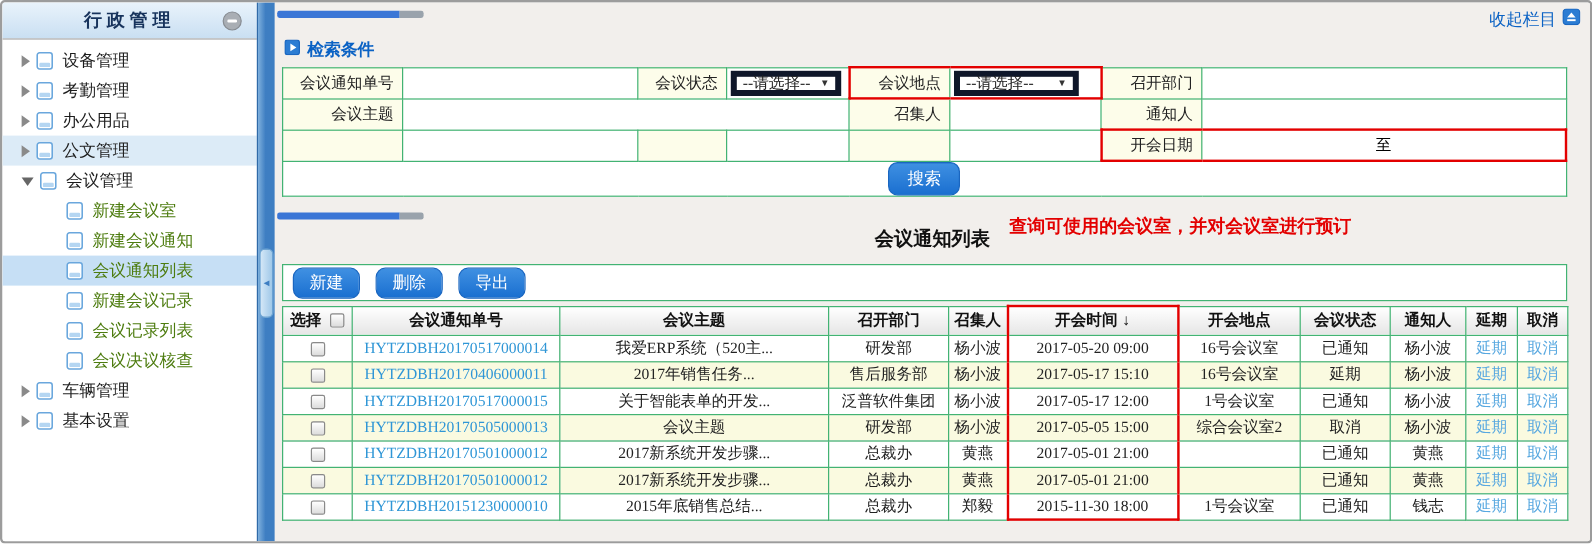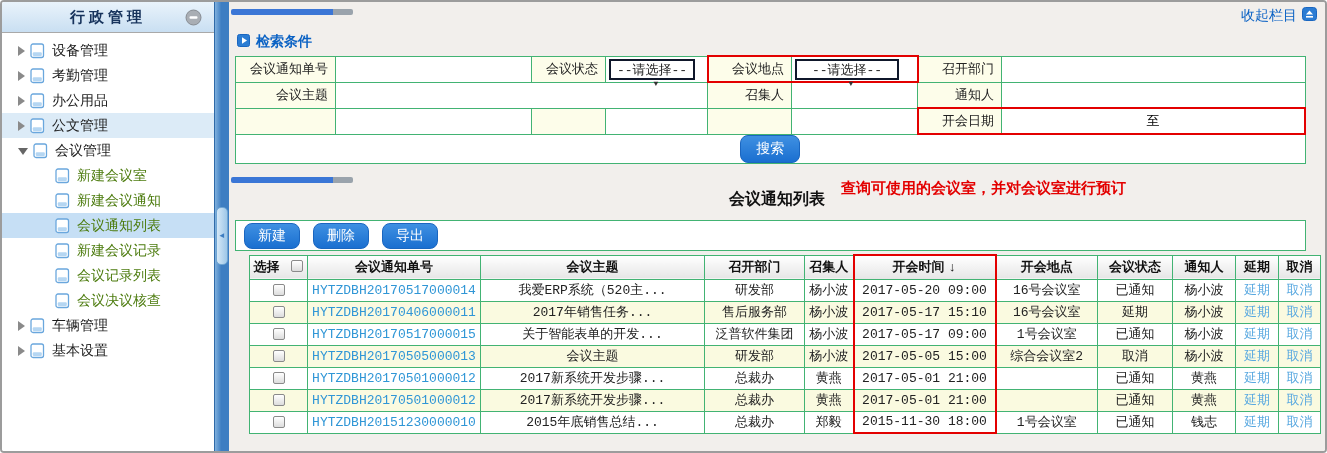--- a/index.html
+++ b/index.html
@@ -1,20 +1,20 @@
 <!DOCTYPE html>
 <html><head>
 <meta charset="utf-8">
 <style>
   html,body{margin:0;padding:0;background:#fff;}
   *{box-sizing:border-box;}
   .frame{
     width:1327px;height:453px;margin:0;border:2px solid #9c9c9c;border-radius:4px;
     display:flex;overflow:hidden;background:#fff;
-    font-family:Liberation Mono, monospace;
+    font-family:Liberation Serif, serif;
   }
   
   .sidebar{width:212px;flex-shrink:0;background:#fff;position:relative;}
   .sidebar-header{
     height:31px;background:linear-gradient(#e9f3fb,#c9dff2);
     border-bottom:1px solid #a9a9a9;display:flex;align-items:center;justify-content:center;
     position:relative;font-weight:bold;font-size:15px;color:#17335c;letter-spacing:4px;
   }
   .minus-icon{position:absolute;right:12px;top:7px;width:17px;height:17px;cursor:pointer;}
   .menu{padding-top:5px;font-size:14px;}
@@ -46,40 +46,40 @@
     color:#0b62c4;font-size:14px;cursor:pointer;}
   .search-head{position:absolute;top:31px;left:8px;display:flex;align-items:center;gap:6px;
     color:#0b62c4;font-weight:bold;font-size:14px;}
   
   .form-table{position:absolute;top:53px;left:6px;width:1071px;border-collapse:collapse;table-layout:fixed;}
   .form-table td{border:1px solid #42b373;height:26px;font-size:13px;padding:0;}
   .form-table .lbl{background:#fdfdea;text-align:right;padding-right:7px;color:#222;}
   .form-table .inp{background:#fff;padding:1px 3px;}
   .txt{width:100%;border:none;outline:none;height:20px;background:transparent;font-size:13px;font-family:inherit;}
   .select{display:inline-flex;align-items:center;justify-content:space-between;min-width:86px;height:21px;
-    border:2px solid #0f172a;background:#fff;padding:0 5px;font-size:13px;cursor:pointer;color:#222;flex-direction:column;}
+    border:5px solid #0f172a;background:#fff;padding:0 5px;font-size:13px;cursor:pointer;color:#222;}
   .caret{font-size:8px;color:#333;margin-left:8px;}
   .btn-row{text-align:center;background:#fff;height:32px;}
   .btn{background:linear-gradient(#3f90e2,#1a6fd0);color:#fff;border:1px solid #1a66c0;border-radius:8px;
     font-size:14px;padding:4px 15px;cursor:pointer;font-family:inherit;}
   .date-wrap{display:flex;align-items:center;justify-content:center;gap:6px;}
   .date-input{display:inline-block;width:90px;height:18px;}
   
   .rT{border-top:2px solid #e30000 !important;}
   .rB{border-bottom:2px solid #e30000 !important;margin-left:35px;}
   .rL{border-left:2px solid #e30000 !important;}
   .rR{border-right:2px solid #e30000 !important;}
   
   .list-title{position:absolute;top:187px;left:0;width:100%;text-align:center;
     font-weight:bold;font-size:16px;color:#111;}
   .annotation{position:absolute;top:177px;left:612px;color:#e30000;font-weight:bold;font-size:15px;white-space:nowrap;}
   .toolbar{position:absolute;top:218px;left:6px;width:1071px;height:31px;border:1px solid #42b373;
     background:#fff;display:flex;align-items:center;gap:13px;padding-left:8px;}
   .toolbar .btn{padding:3px 13px;}
-  .data-table{position:absolute;top:252px;left:20px;width:1071px;border-collapse:collapse;table-layout:fixed;}
+  .data-table{position:absolute;top:252px;left:6px;width:1071px;border-collapse:collapse;table-layout:fixed;}
   .data-table th{border:1px solid #42b373;height:24px;font-size:13px;font-weight:bold;color:#111;
     background:linear-gradient(#ffffff,#e6e6e6);padding:0;}
   .data-table td{border:1px solid #42b373;height:22px;font-size:13px;text-align:center;color:#222;
     background:#fff;padding:0 2px;overflow:hidden;white-space:nowrap;}
   .data-table tr.alt td{background:#fafae0;}
   .no-link{color:#2f96d6;cursor:pointer;}
   .act-link{color:#58a8e0;cursor:pointer;}
   .cb{width:12px;height:12px;border:1px solid #8a8a8a;background:linear-gradient(#fff,#dcdcdc);
     border-radius:2px;display:inline-block;vertical-align:middle;cursor:pointer;}
   .hdr-cb{margin-left:4px;margin-top:-3px;}
@@ -406,21 +406,21 @@
     <td class="c-notif">杨小波</td>
     <td class="c-delay"><a class="act-link">延期</a></td>
     <td class="c-cancel"><a class="act-link">取消</a></td>
   </tr>
           <tr>
     <td class="c-sel"><span class="cb"></span></td>
     <td class="c-no"><a class="no-link">HYTZDBH20170517000015</a></td>
     <td class="c-subj">关于智能表单的开发...</td>
     <td class="c-dept">泛普软件集团</td>
     <td class="c-conv">杨小波</td>
-    <td class="c-time rL rR">2017-05-17 09:00</td>
+    <td class="c-time rL rR">2017-05-17 12:00</td>
     <td class="c-place">1号会议室</td>
     <td class="c-status">已通知</td>
     <td class="c-notif">杨小波</td>
     <td class="c-delay"><a class="act-link">延期</a></td>
     <td class="c-cancel"><a class="act-link">取消</a></td>
   </tr>
           <tr class="alt">
     <td class="c-sel"><span class="cb"></span></td>
     <td class="c-no"><a class="no-link">HYTZDBH20170505000013</a></td>
     <td class="c-subj">会议主题</td>

